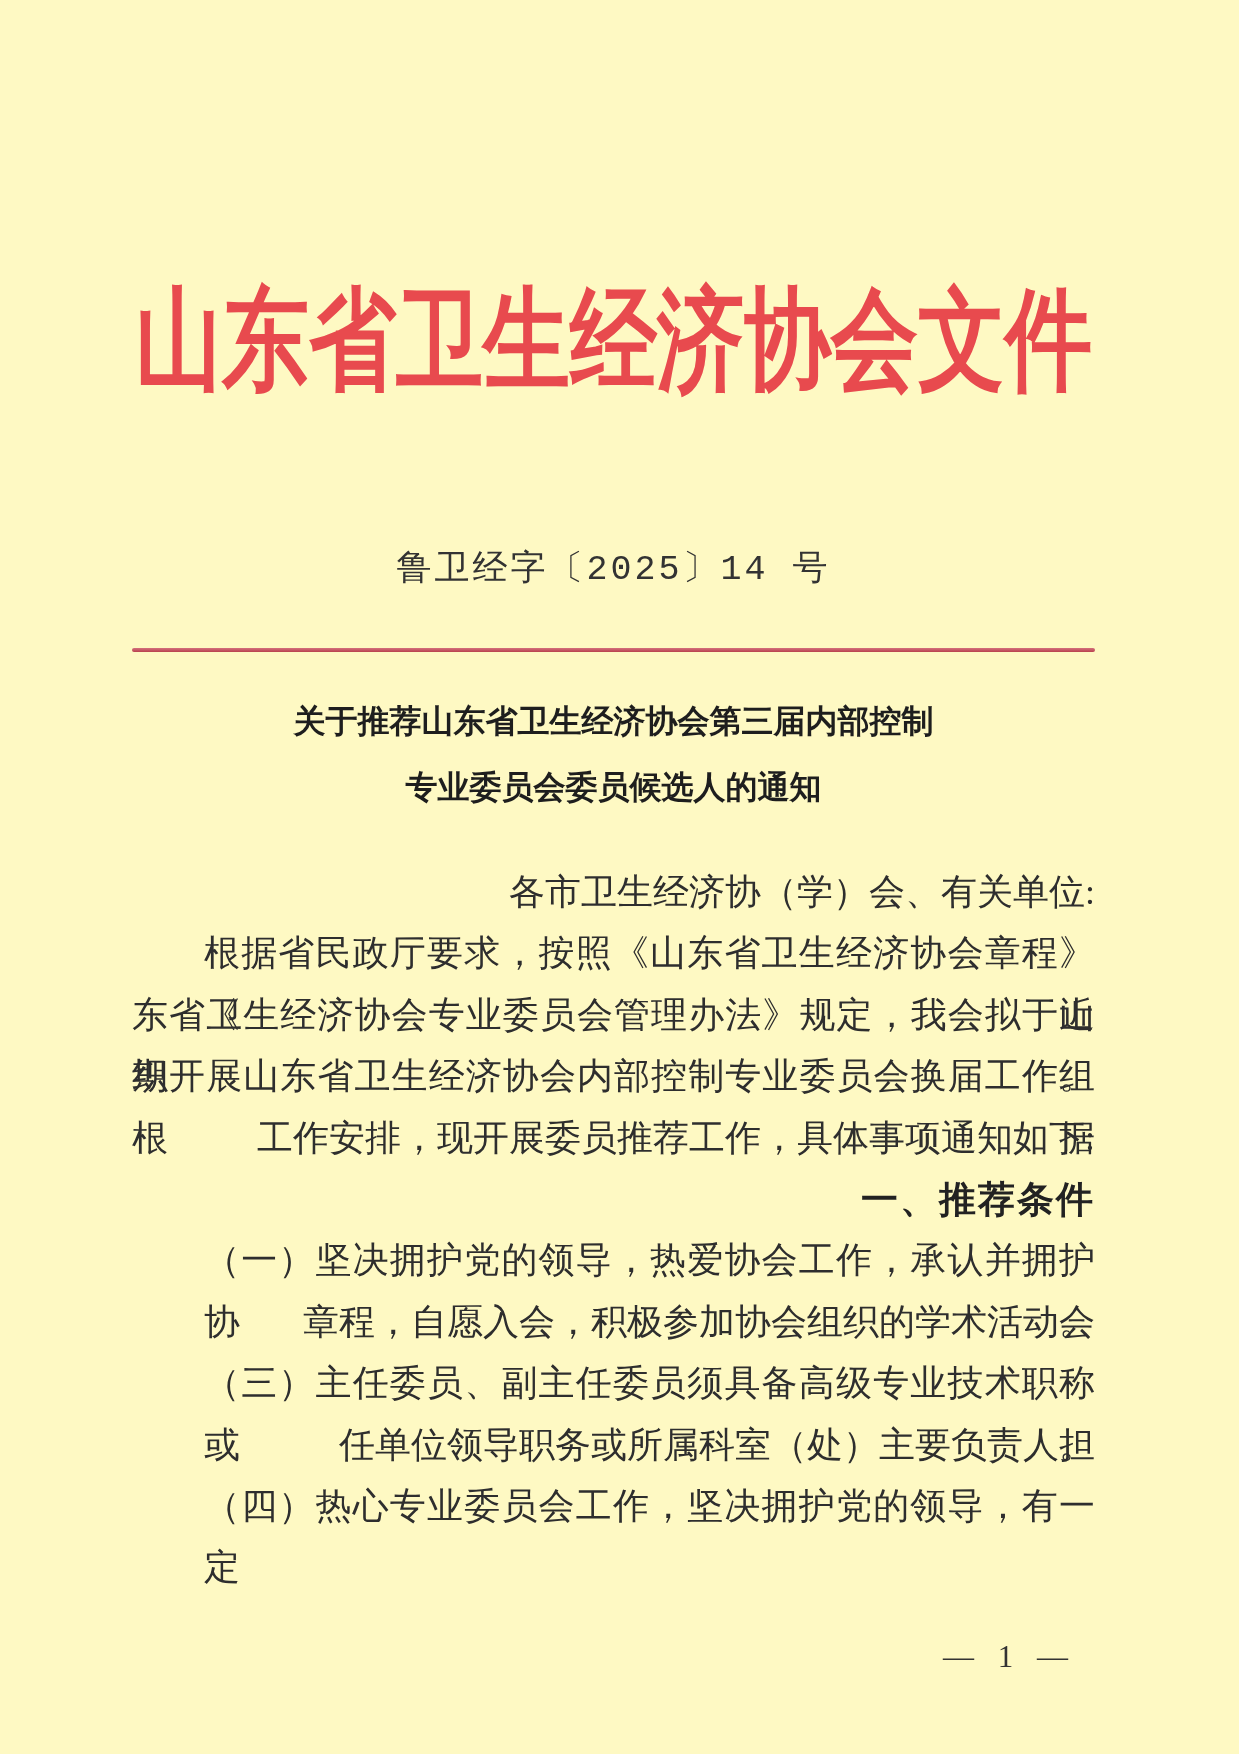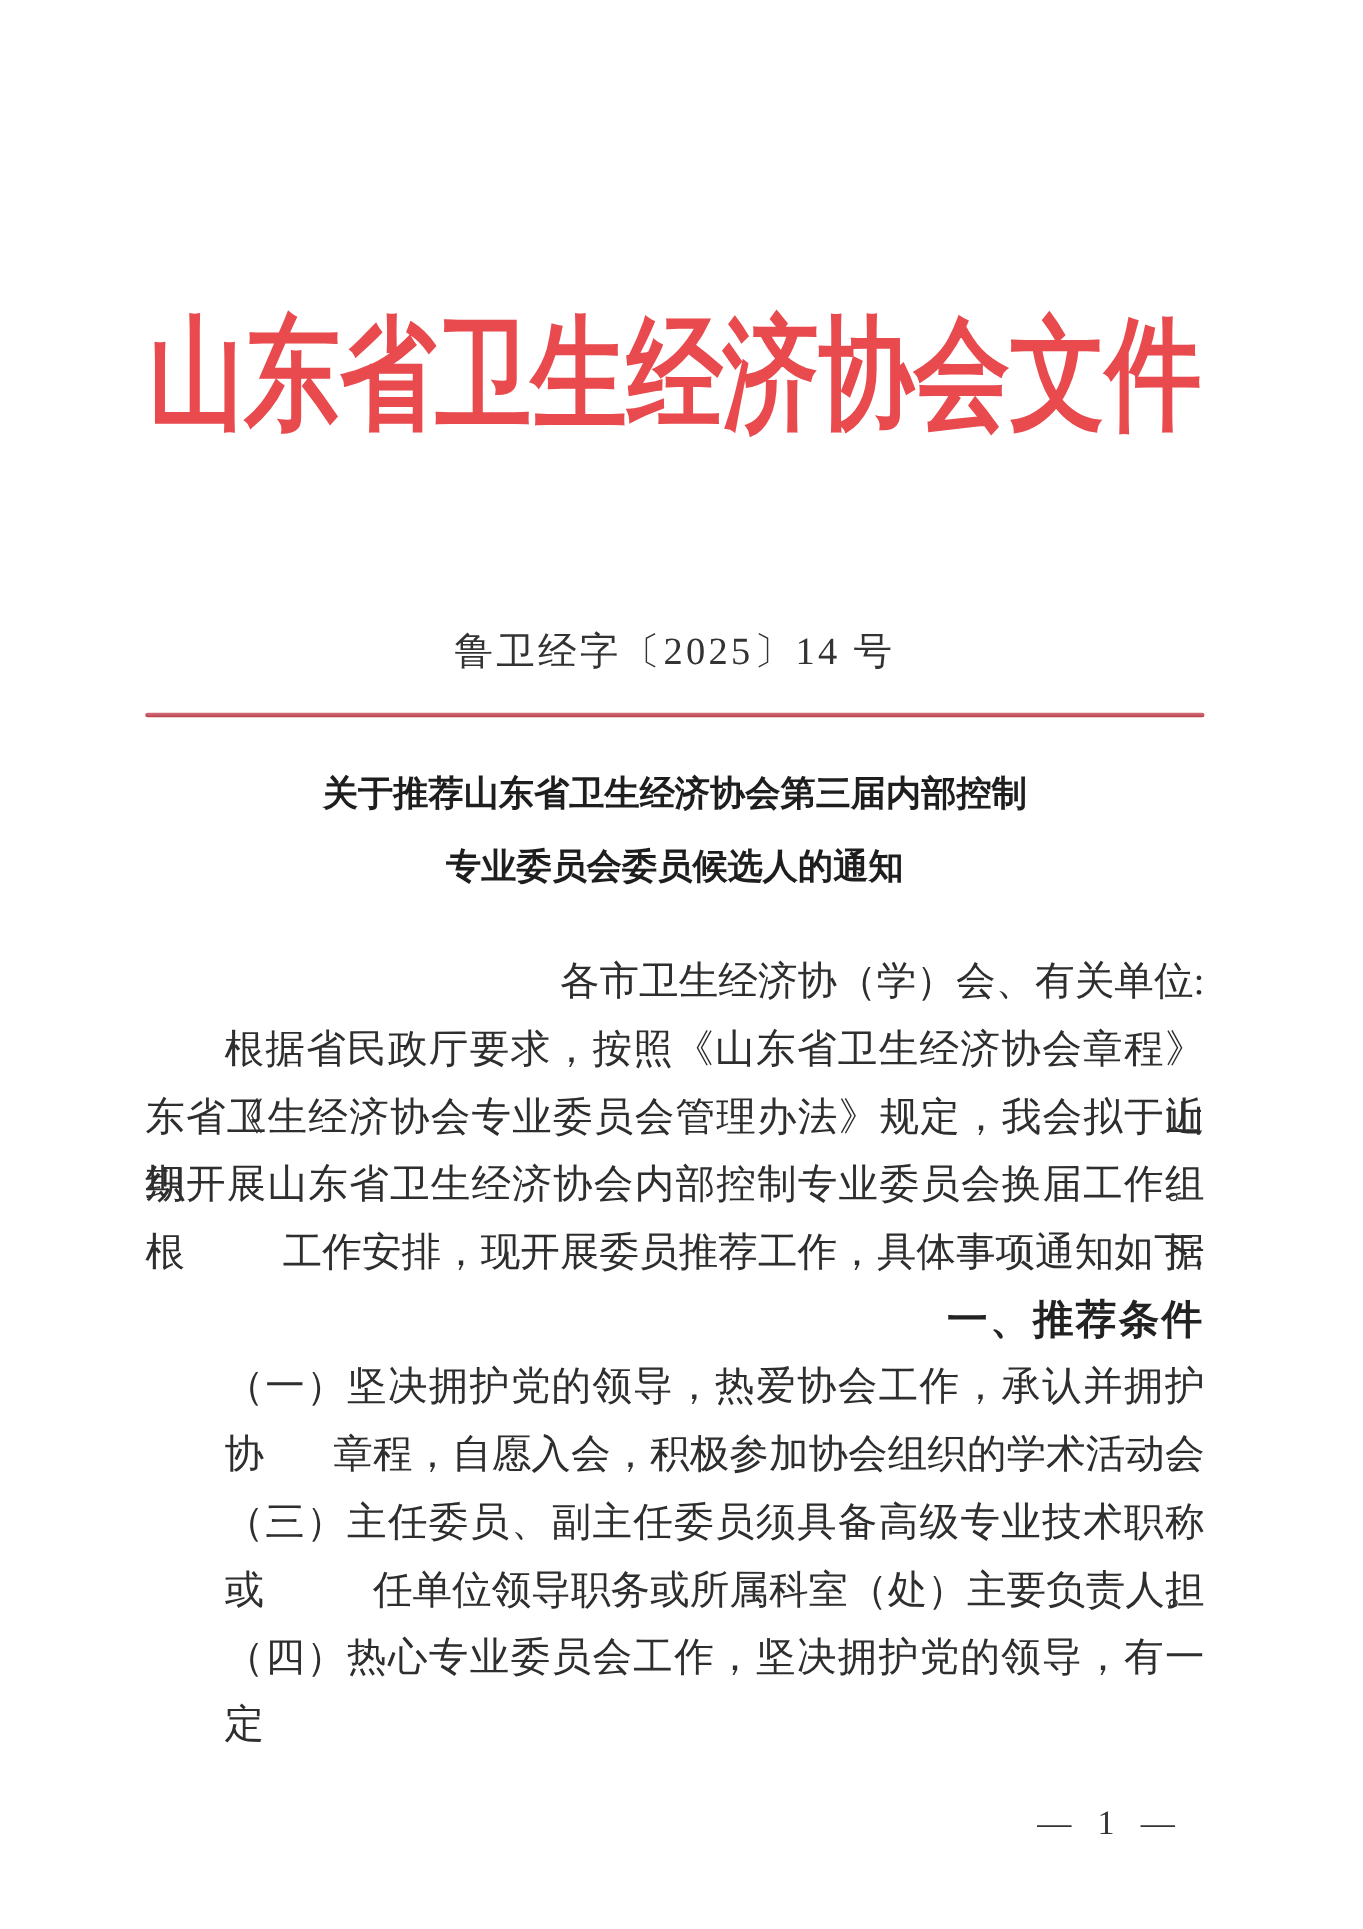--- a/index.html
+++ b/index.html
@@ -4,21 +4,21 @@
 <style>
   * { margin: 0; padding: 0; box-sizing: border-box; }
   html, body { background: #e9e9e9; }
   body { font-family: "Liberation Serif", "DejaVu Serif", serif; }
 
   .page {
     position: relative;
     width: 1239px;
     height: 1754px;
     margin: 0 auto;
-    background: #ffffff;
+    background: #fef9c3;
     overflow: hidden;
     color: #2e2e2e;
   }
 
   .content {
     position: absolute;
     left: 132px;
     top: 0;
     width: 963px;
     height: 100%;
@@ -37,28 +37,29 @@
     color: #e84a4e;
     transform: scaleY(1.28);
     transform-origin: top center;
     white-space: nowrap;
     font-family: "Liberation Serif", "DejaVu Serif", serif;
   }
 
   
   .doc-number {
     position: absolute;
-    top: 571px;
+    top: 548px;
     left: 0;
     width: 100%;
     text-align: center;
     font-size: 35px;
     line-height: 44px;
     letter-spacing: 3px;
     color: #333;
+    font-family: Liberation Mono, monospace;
   }
 
   
   .red-rule {
     position: absolute;
     top: 648px;
     left: 0;
     width: 100%;
     height: 4px;
     background: linear-gradient(#d4707c, #b8414d);

